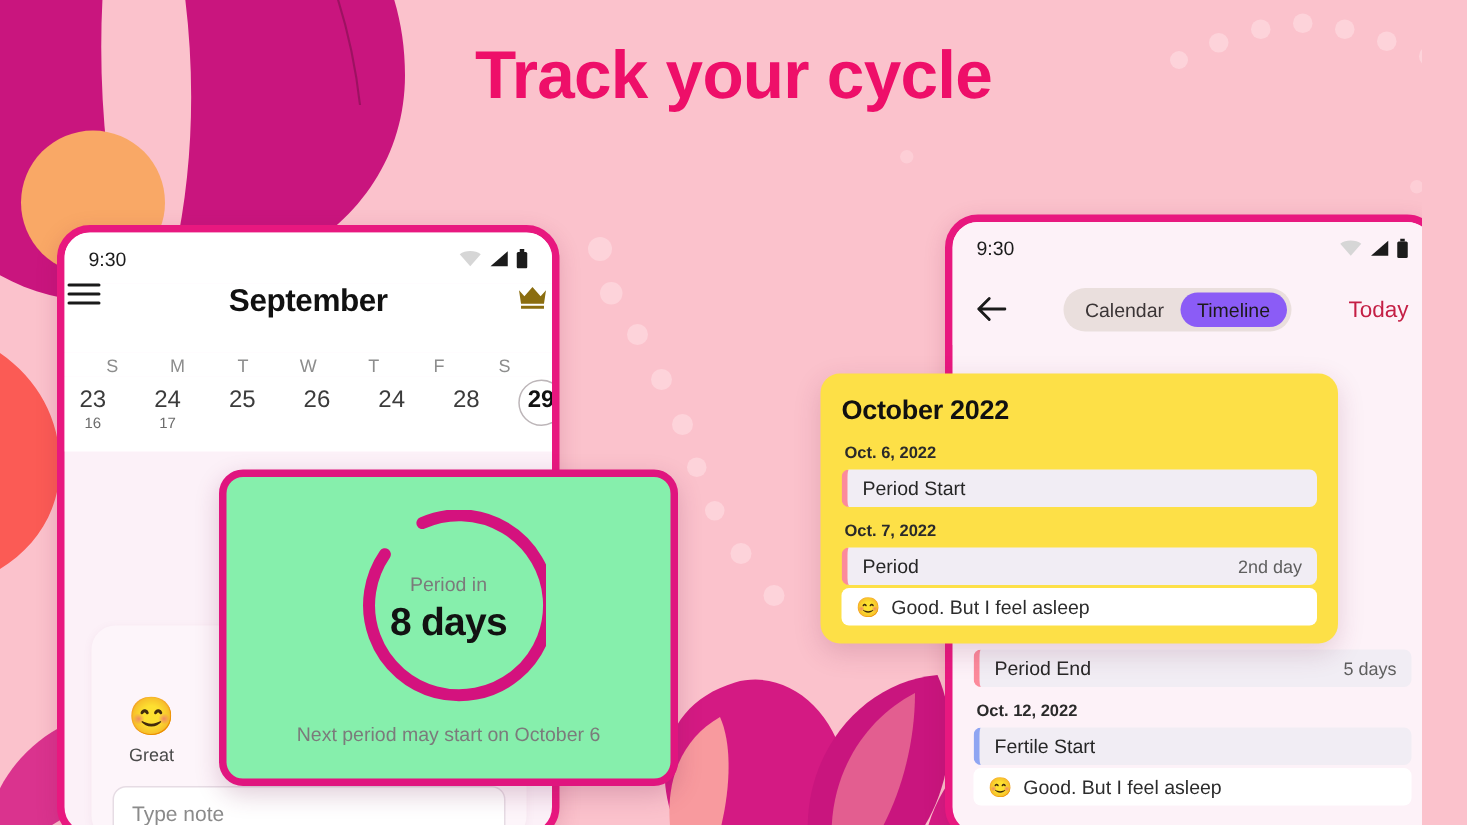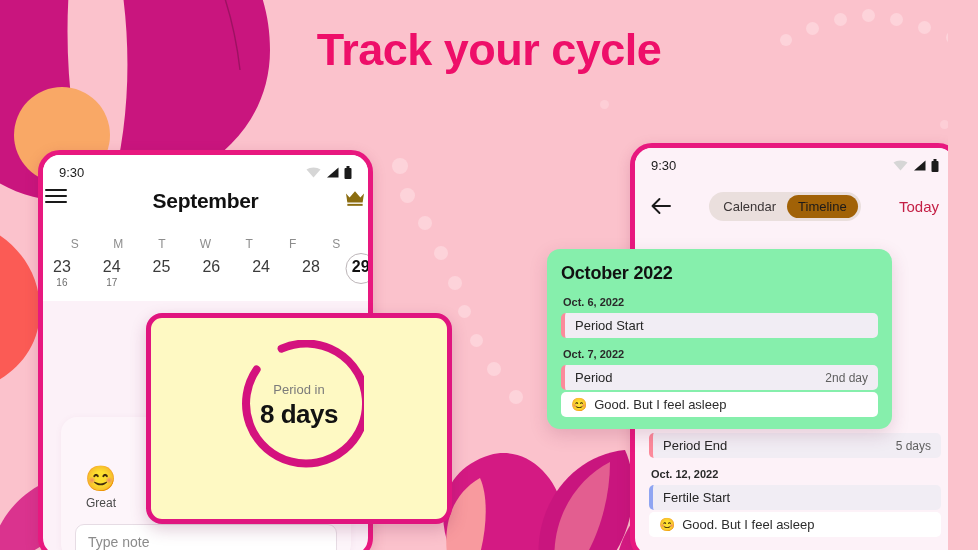--- a/index.html
+++ b/index.html
@@ -215,21 +215,21 @@
     display: flex;
     padding: 3px;
   }
   .seg-item {
     padding: 4px 11px;
     font-size: 13px;
     color: #3b3536;
     border-radius: 13px;
   }
   .seg-item.active {
-    background: #a16207;
+    background: #8b5cf6;
     color: #1c1a1a;
   }
   .today-link {
     font-size: 15px;
     color: #C41F45;
     flex: 0 0 auto;
   }
   .tl-body { padding: 6px 14px 0 14px; }
   .tl-date {
     font-size: 11px;
@@ -263,42 +263,42 @@
     color: #2c2c2c;
   }
   .tl-note .em { font-size: 13px; }
 
   
   #timeline-card {
     position: absolute;
     left: 547px;
     top: 249px;
     width: 345px;
-    background: #86efac;
+    background: #fde047;
     border-radius: 13px;
     padding: 14px 14px 12px 14px;
     box-shadow: 0 6px 18px rgba(120,40,80,0.18);
     box-sizing: border-box;
   }
   .tc-title {
     font-size: 18px;
     font-weight: bold;
     color: #111;
     margin-bottom: 12px;
     letter-spacing: -0.2px;
   }
 
   
   #countdown-card {
     position: absolute;
     left: 146px;
     top: 313px;
     width: 306px;
     height: 211px;
-    background: #fef9c3;
+    background: #86efac;
     border: 5px solid #E0157F;
     border-radius: 16px;
     box-shadow: 0 6px 16px rgba(120,30,80,0.22);
     box-sizing: border-box;
   }
   .ring-wrap {
     position: absolute;
     left: 50%;
     top: 22px;
     transform: translateX(-50%);
@@ -555,15 +555,16 @@
   <div id="countdown-card">
     <div class="ring-wrap">
       <svg width="130" height="130" viewBox="0 0 130 130">
         <path d="M 47.6 8.7 A 60 60 0 1 1 22.6 29.5" fill="none" stroke="#D4127E" stroke-width="8" stroke-linecap="round"></path>
       </svg>
       <div class="ring-center">
         <div class="ring-sub">Period in</div>
         <div class="ring-big">8 days</div>
       </div>
     </div>
+    <div class="cd-foot">Next period may start on October 6</div>
   </div>
 
 </div>
 
 </body></html>

